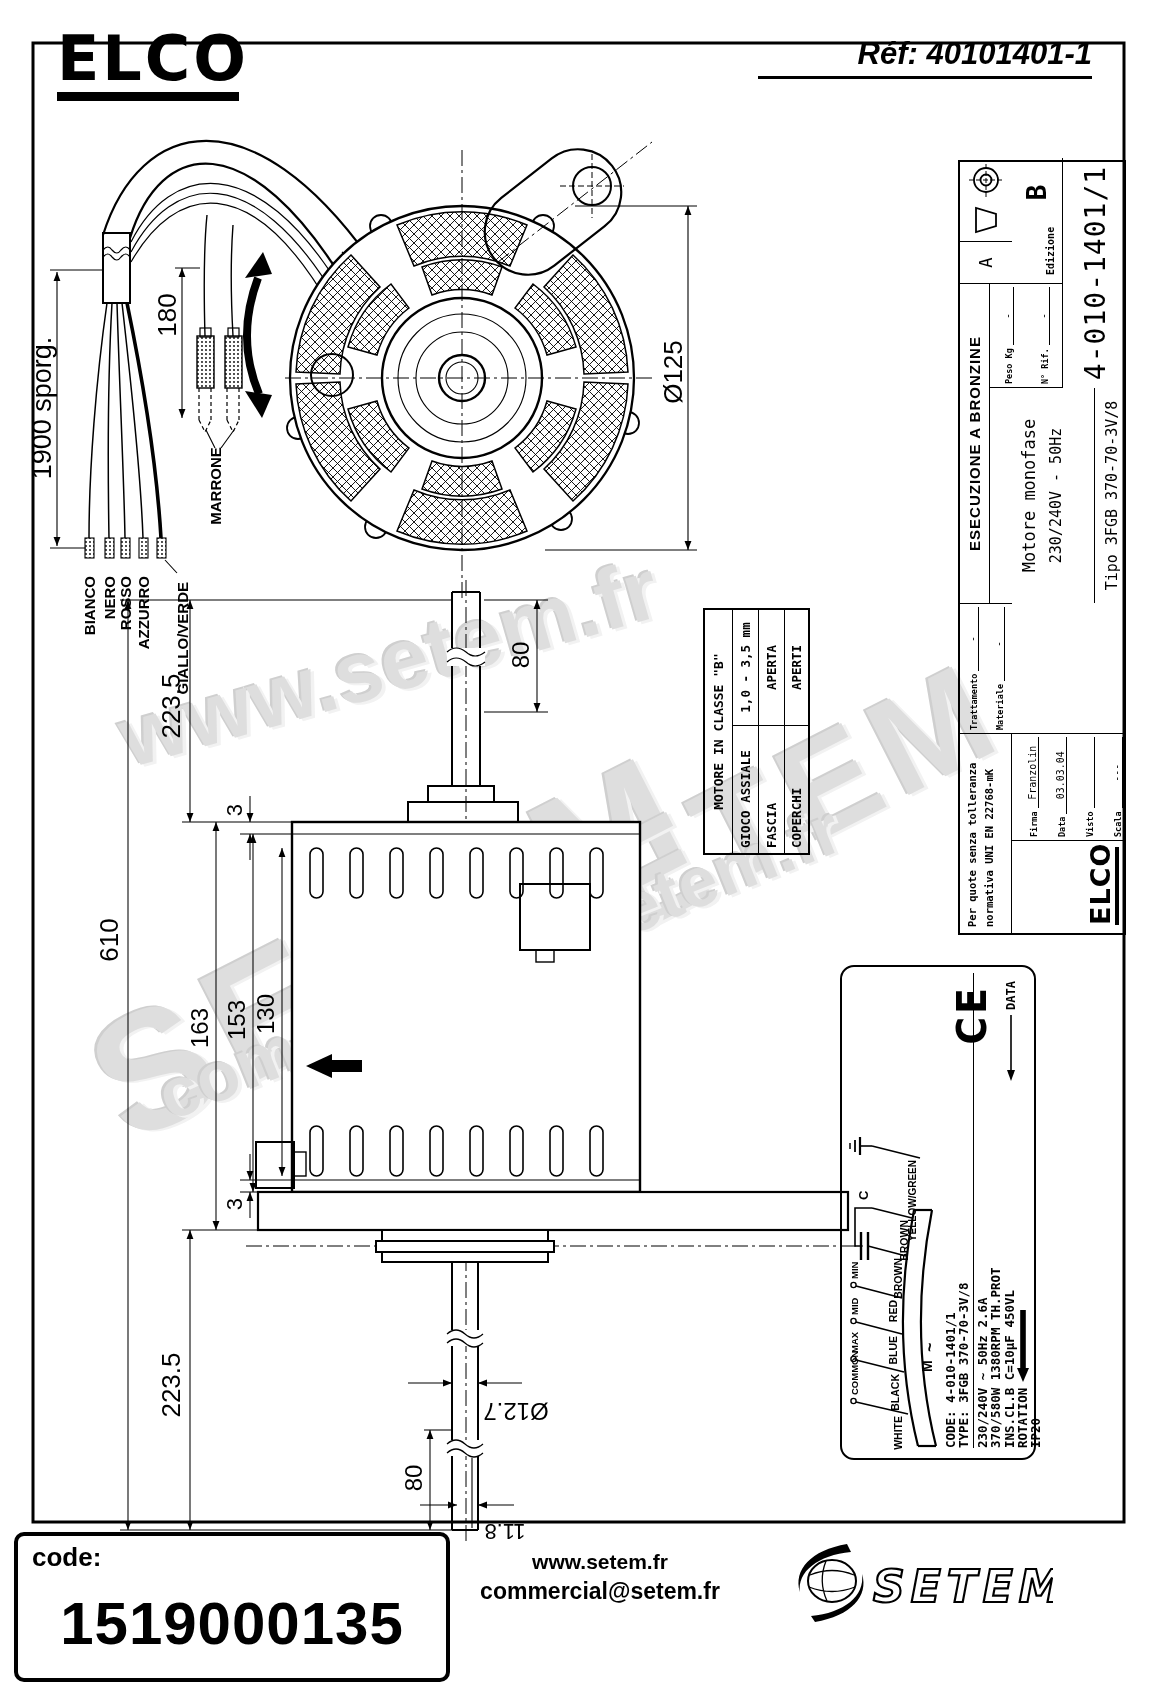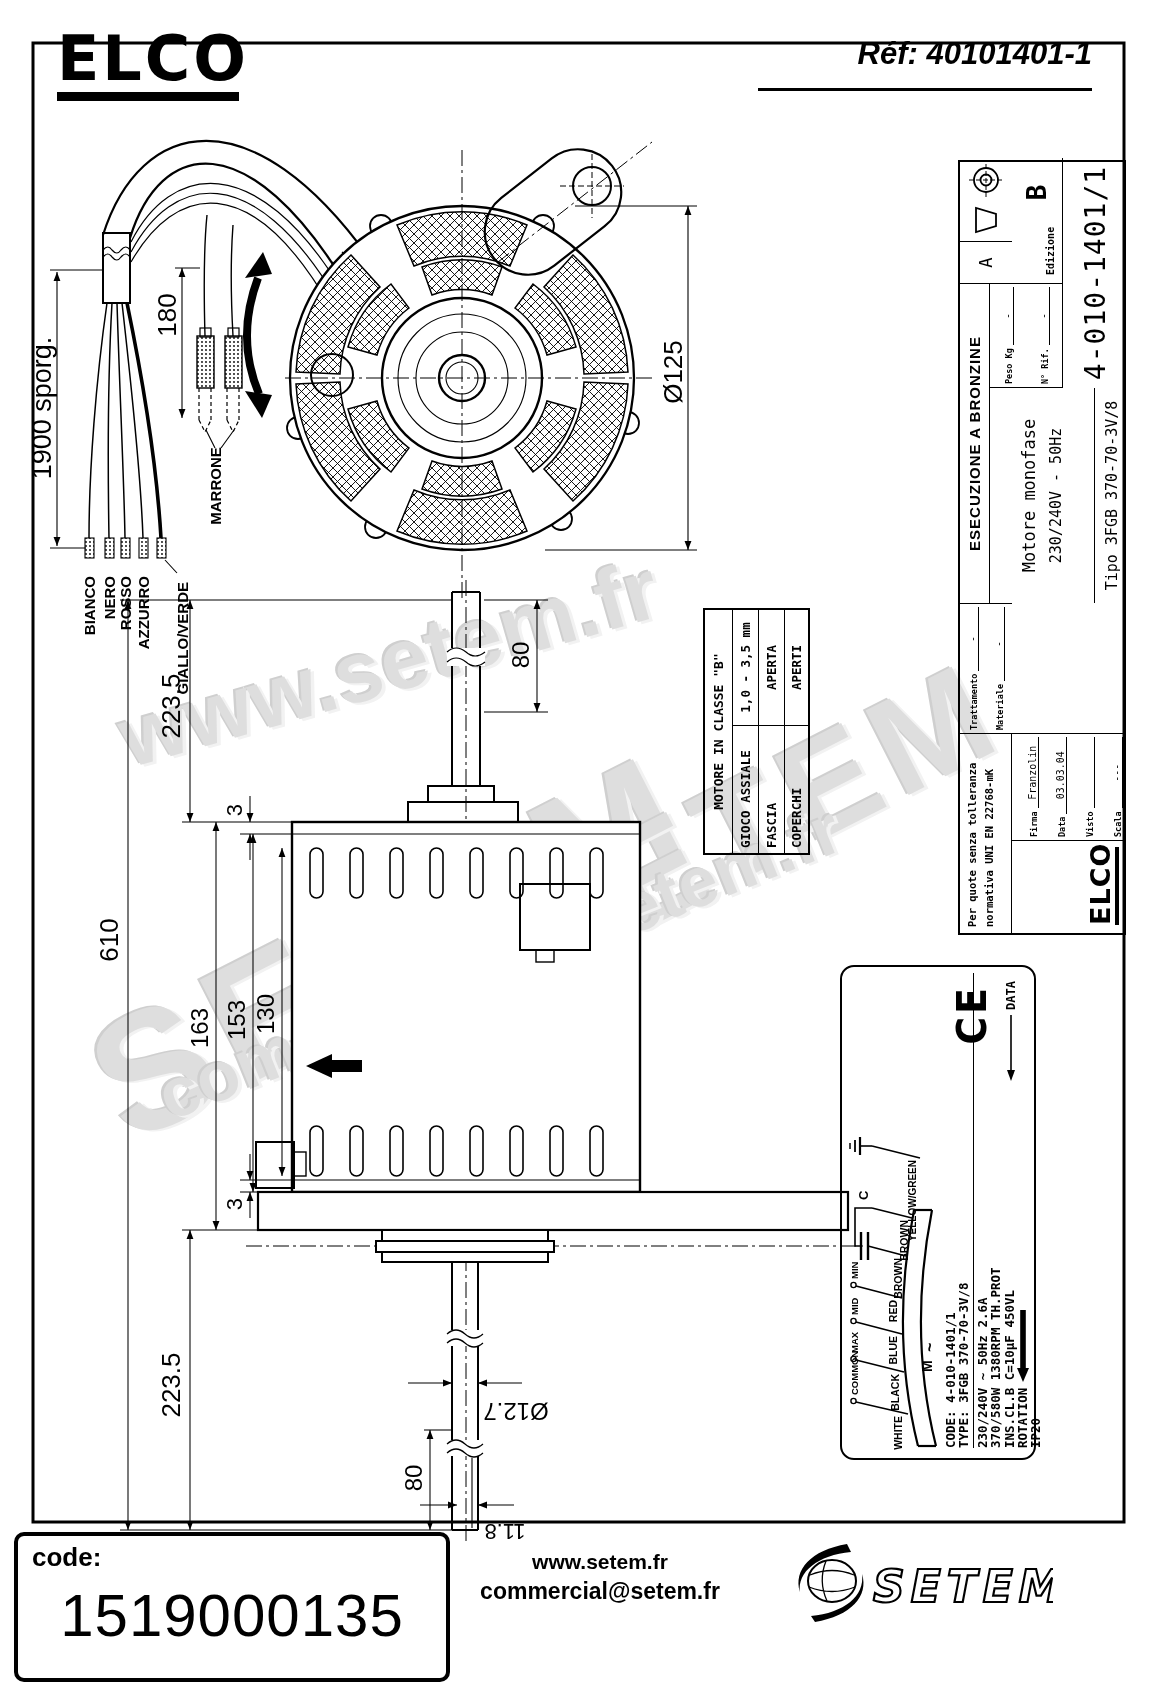--- a/index.html
+++ b/index.html
@@ -259,21 +259,21 @@
       <text x="516" y="1403" font-size="24" text-anchor="middle" transform="rotate(180 516 1403)">Ø12.7</text>
       <text x="505" y="1524" font-size="22" text-anchor="middle" transform="rotate(180 505 1524)">11.8</text>
     </g>
   </svg>
 
   <div class="abs lay3" style="left:57px;top:30px;">
     <div class="elco" style="font-size:62px;">ELCO</div>
     <div style="width:182px;height:9px;background:#000;margin-top:3px;"></div>
   </div>
   <div class="abs lay3" style="left:758px;top:36px;width:334px;text-align:right;font-style:italic;font-weight:bold;
-              font-size:31px;border-bottom:3.5px solid #000;padding-bottom:16px;">Réf: 40101401-1</div>
+              font-size:31px;border-bottom:3.5px solid #000;padding-bottom:4px;">Réf: 40101401-1</div>
 
   <div class="abs lay3 rot" style="left:958px;top:935px;width:775px;height:168px;border:2.5px solid #000;box-sizing:border-box;">
     <div class="cell" style="left:0;top:0;width:200px;height:52px;border-right:1.5px solid #000;border-bottom:1.5px solid #000;padding:4px 6px;font:bold 10.5px 'DejaVu Sans Mono',monospace;line-height:1.6;">
       <div>Per quote senza tolleranza</div>
       <div>normativa UNI EN 22768-mK</div>
     </div>
     <div class="cell" style="left:0;top:52px;width:92px;height:113px;">
       <div class="abs" style="left:8px;bottom:6px;">
         <div class="elco" style="font-size:27px;letter-spacing:1px;">ELCO</div>
         <div style="width:78px;height:4px;background:#000;margin-top:1px;"></div>
@@ -429,21 +429,21 @@
       <svg width="66" height="10" viewBox="0 0 66 10">
         <polygon points="0,5 11,1 11,9" fill="#000"></polygon>
           <line x1="11" y1="5" x2="66" y2="5" stroke="#000" stroke-width="1.6"></line>
       </svg>
       <span class="mono" style="font-weight:bold;font-size:12px;">DATA</span>
     </div>
   </div>
 
   <div class="abs lay3" style="left:14px;top:1532px;width:436px;height:150px;border:4px solid #000;border-radius:10px;box-sizing:border-box;padding:6px 14px;">
     <div style="font-weight:bold;font-size:26px;">code:</div>
-    <div style="font-weight:400;font-size:60px;text-align:center;letter-spacing:1px;margin-top:8px;">1519000135</div>
+    <div style="font-weight:700;font-size:60px;text-align:center;letter-spacing:1px;margin-top:16px;">1519000135</div>
   </div>
   <div class="abs lay3" style="left:450px;top:1548px;width:300px;text-align:center;font-weight:bold;line-height:1.35;">
     <div style="font-size:21px;">www.setem.fr</div>
     <div style="font-size:23px;">commercial@setem.fr</div>
   </div>
   <svg class="abs lay3" style="left:785px;top:1538px;" width="268" height="95" viewBox="0 0 268 95">
     <g>
       <path d="M62,6 C26,12 8,32 15,54 C12,34 33,17 66,14 Z" fill="#000"></path>
       <ellipse cx="47" cy="43" rx="24" ry="21" fill="#fff" stroke="#000" stroke-width="2"></ellipse>
       <path d="M25,37 Q47,28 69,37 M24,49 Q47,58 70,49 M41,23 Q33,43 42,63" fill="none" stroke="#000" stroke-width="1.3"></path>

